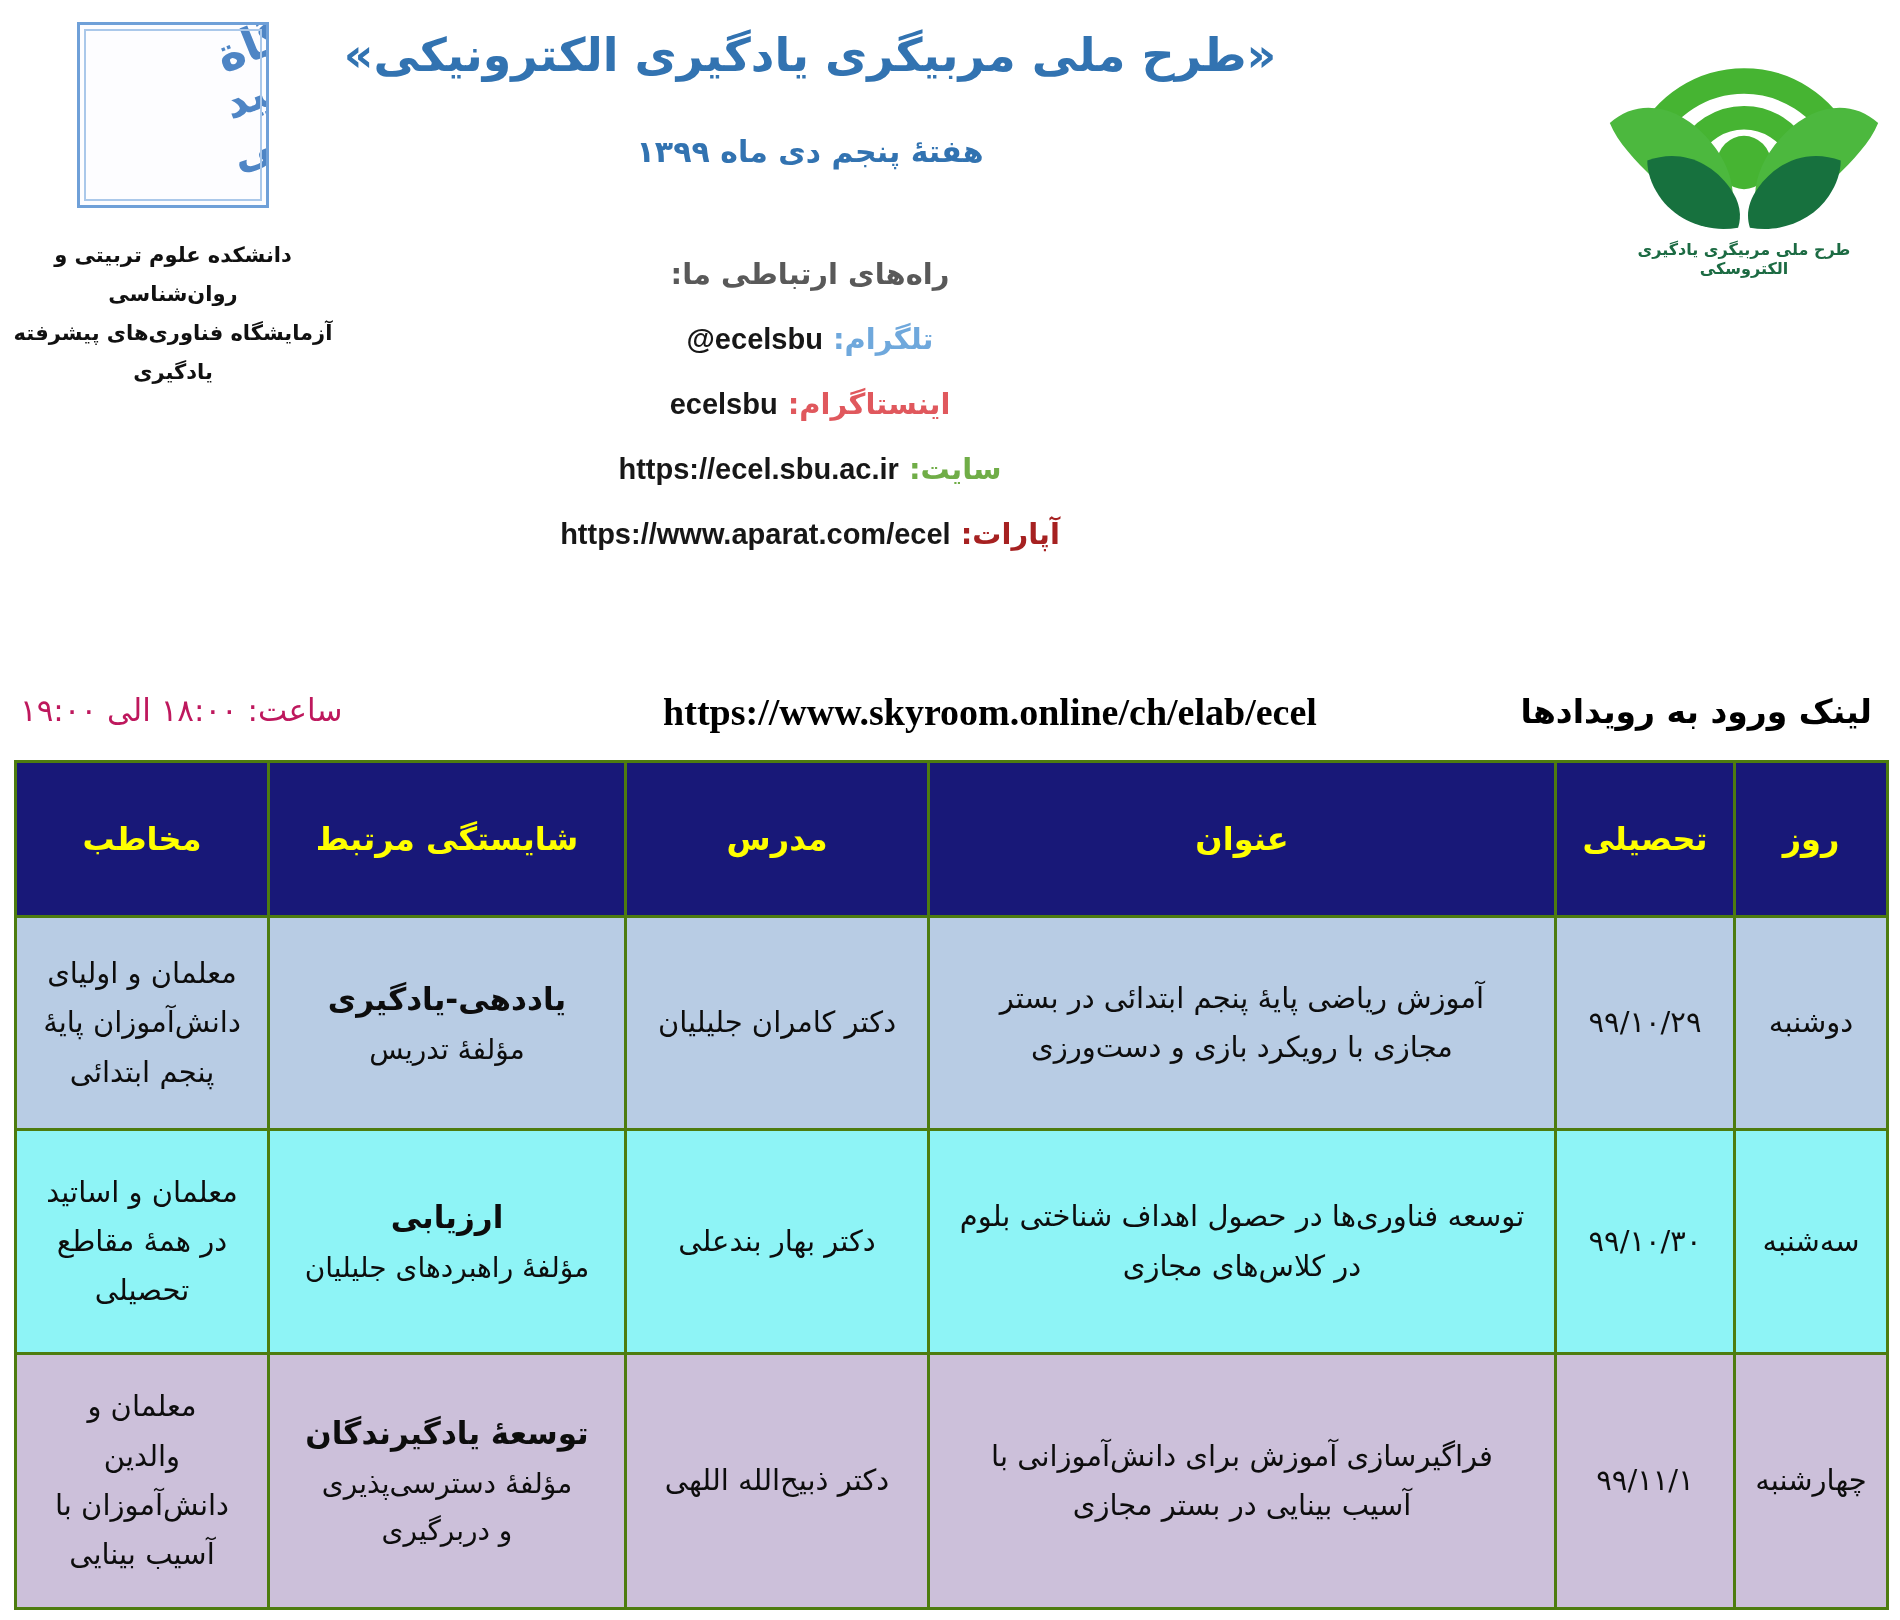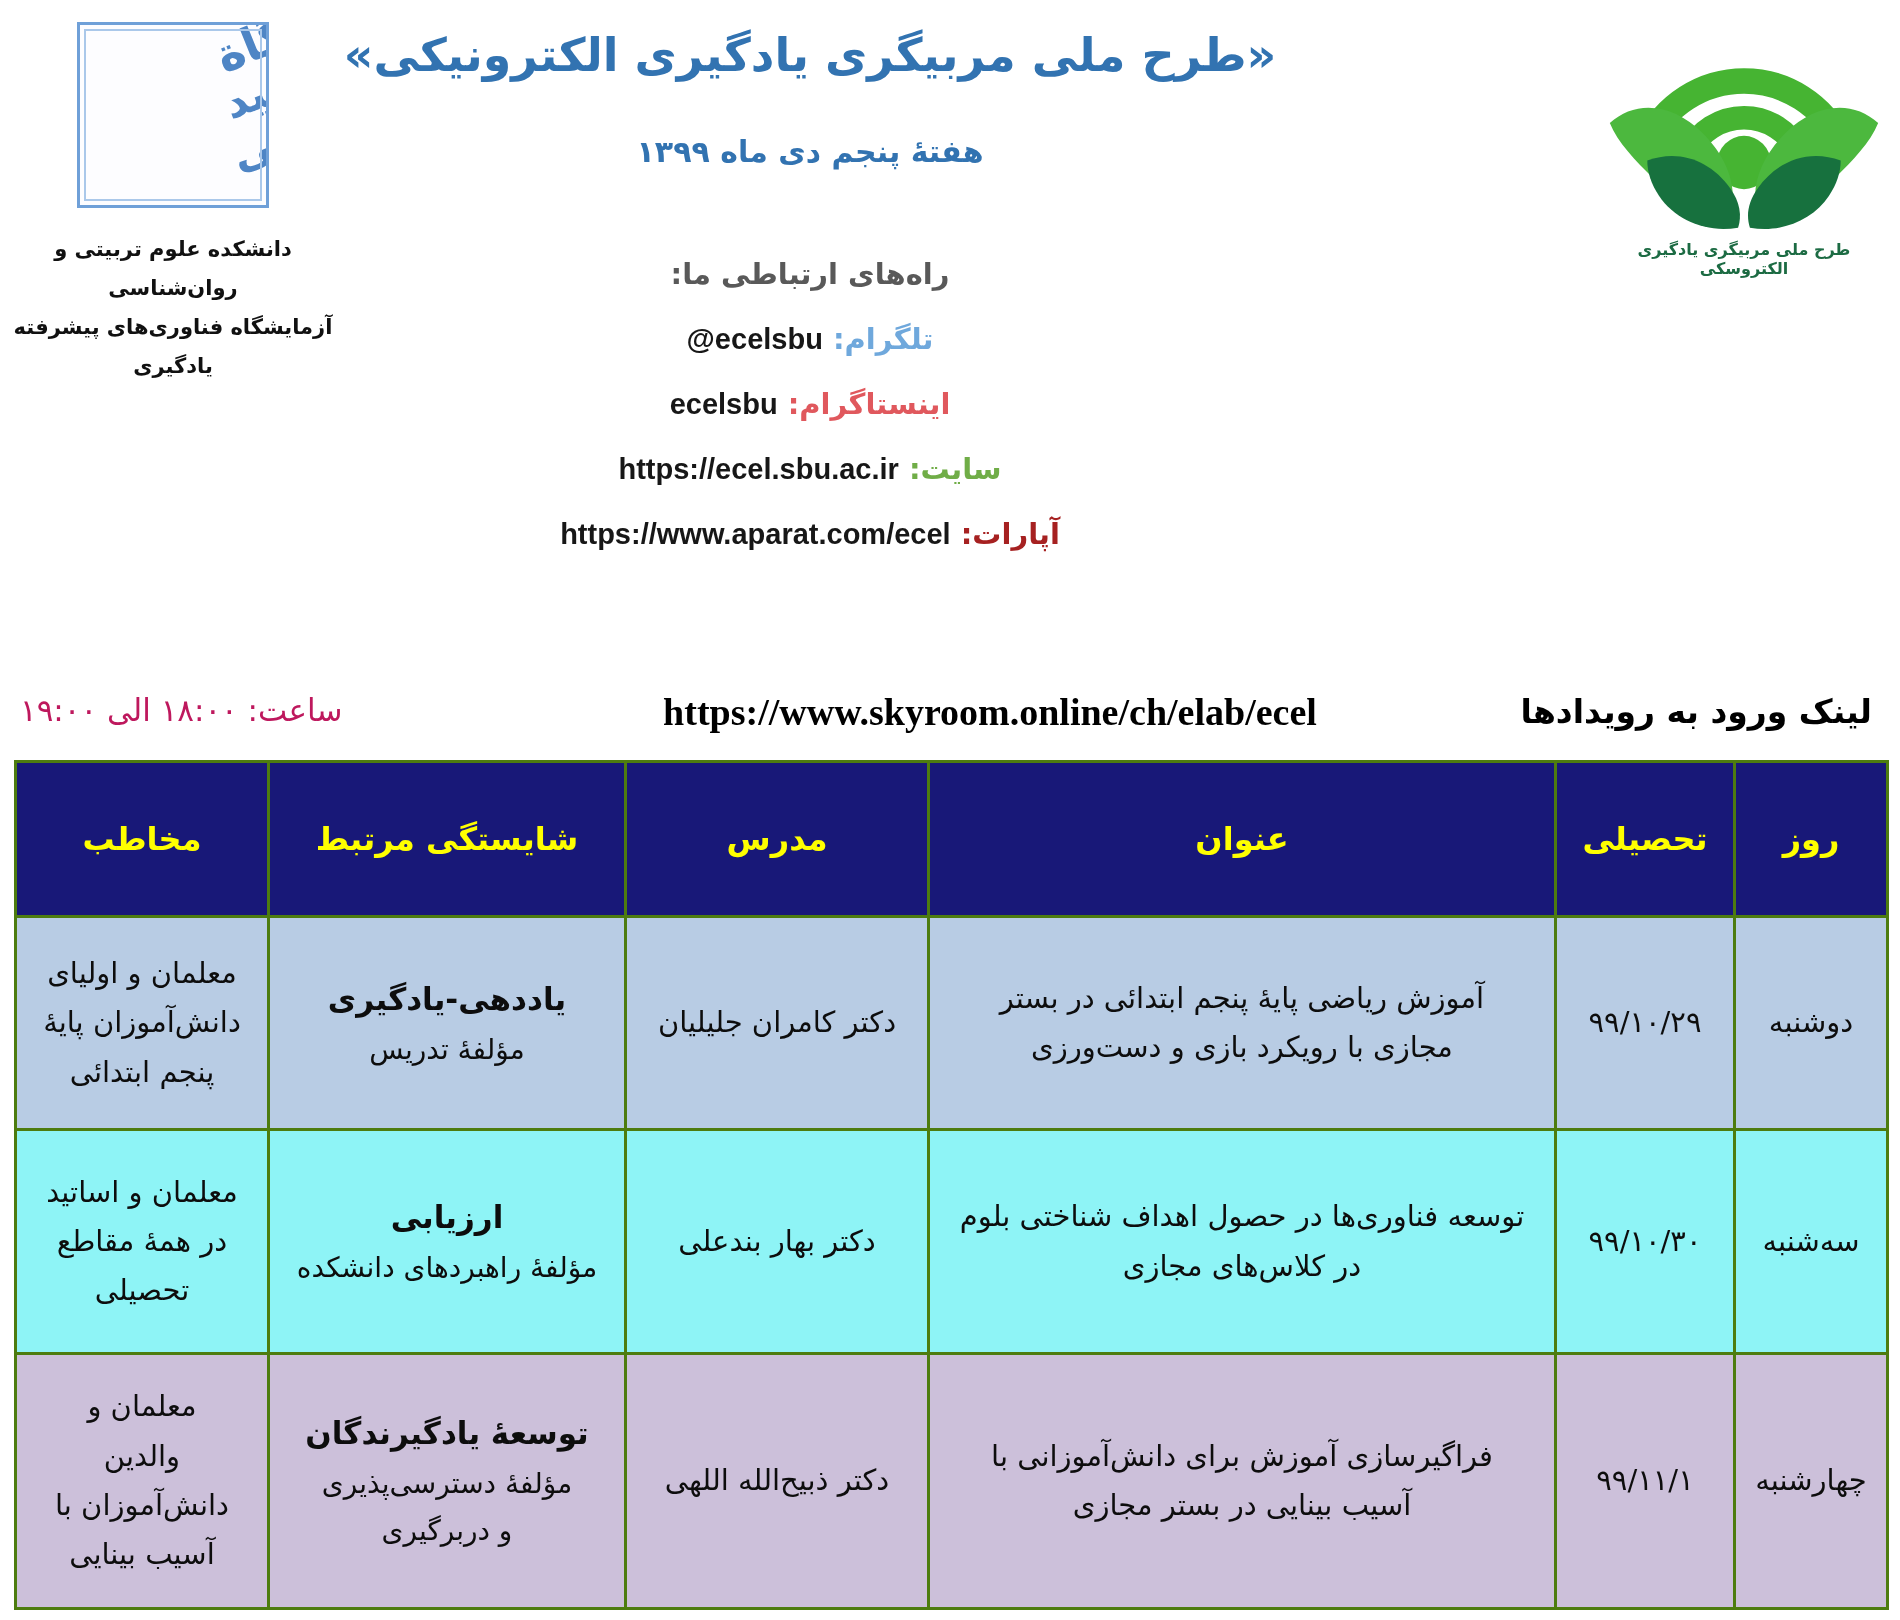--- a/index.html
+++ b/index.html
@@ -11,21 +11,21 @@
   }
 
   
   .sbu-block { position:absolute; left:8px; top:22px; width:330px; text-align:center; direction:rtl; }
   .sbu-logo {
     width:192px; height:186px; margin:0 auto; background:#fdfdff;
     border:3px solid #6fa0d8; outline:2px solid #aac8ea; outline-offset:-9px;
     display:flex; align-items:center; justify-content:center;
   }
   .sbu-logo svg { width:100%; height:100%; }
-  .sbu-caption { margin-top:22px; font-size:21px; font-weight:bold; color:#111; line-height:1.85; }
+  .sbu-caption { margin-top:28px; font-size:21px; font-weight:bold; color:#111; line-height:1.85; }
 
   
   .center-block { position:absolute; left:330px; top:28px; width:960px; text-align:center; }
   .main-title { font-size:46px; font-weight:bold; color:#3273b1; }
   .sub-title { margin-top:52px; font-size:30px; font-weight:bold; color:#3273b1; }
   .contact-heading { margin-top:88px; font-size:29px; font-weight:bold; color:#595959; }
   .contact-line { margin-top:31px; font-size:29px; font-weight:bold; color:#111; }
   .contact-line .val { font-family:"Liberation Sans","DejaVu Sans",sans-serif; font-weight:bold; color:#171717; }
   .lbl-telegram { color:#6fa8dc; }
   .lbl-instagram { color:#e0585d; }
@@ -162,21 +162,21 @@
 پنجم ابتدائی</td>
       </tr>
       <tr class="row-1">
         <td>سه‌شنبه</td>
         <td class="date-cell">۹۹/۱۰/۳۰</td>
         <td class="cell-pre">توسعه فناوری‌ها در حصول اهداف شناختی بلوم
 در کلاس‌های مجازی</td>
         <td>دکتر بهار بندعلی</td>
         <td>
           <span class="comp-main">ارزیابی</span>
-          <span class="comp-sub">مؤلفهٔ راهبردهای دانشکده</span>
+          <span class="comp-sub">مؤلفهٔ راهبردهای جلیلیان</span>
         </td>
         <td class="cell-pre">معلمان و اساتید
 در همهٔ مقاطع
 تحصیلی</td>
       </tr>
       <tr class="row-2">
         <td>چهارشنبه</td>
         <td class="date-cell">۹۹/۱۱/۱</td>
         <td class="cell-pre">فراگیرسازی آموزش برای دانش‌آموزانی با
 آسیب بینایی در بستر مجازی</td>

